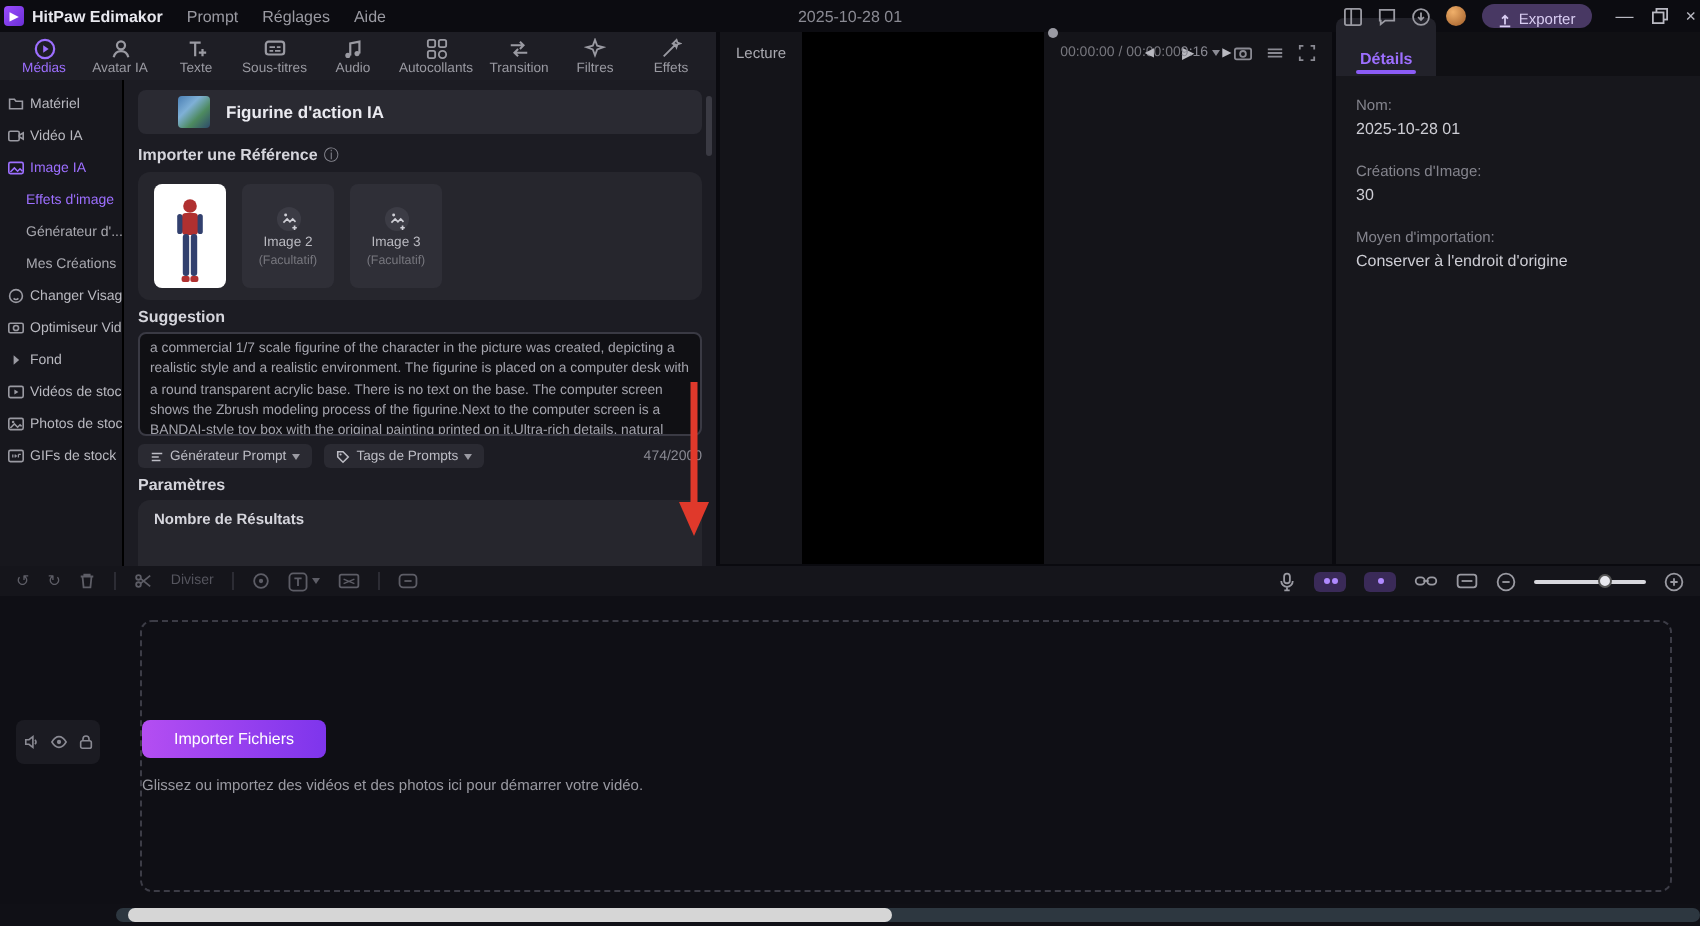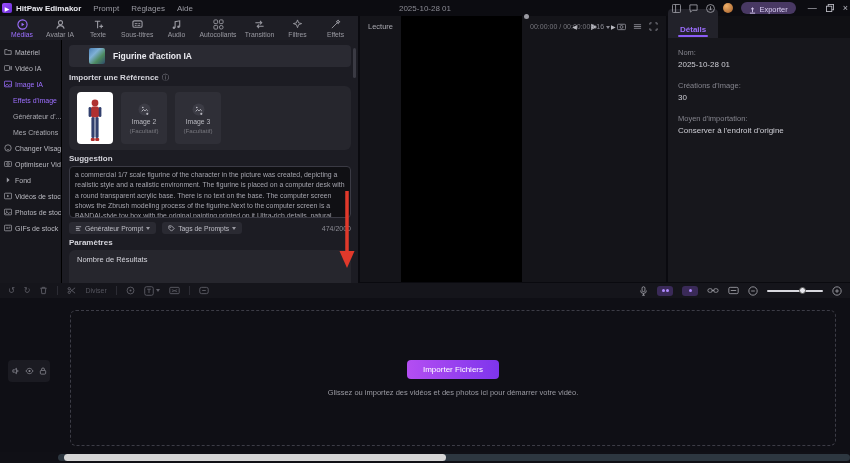--- a/index.html
+++ b/index.html
@@ -48,21 +48,21 @@
   .slot1{width:36px;height:52px;background:#fff;border-radius:4px;display:flex;align-items:flex-end;justify-content:center;overflow:hidden}
   .slot{width:46px;height:52px;background:#2f2f37;border-radius:4px;display:flex;flex-direction:column;align-items:center;justify-content:center;gap:2px;color:#b5b5bd}
   .slot .s1{font-size:6.8px;color:#b9b9c0}
   .slot .s2{font-size:6.2px;color:#77777e}
   .ta{background:#101014;border:1px solid #3a3a44;border-radius:4px;padding:3px 5px;font-size:6.9px;line-height:1.5;color:#a4a4ad;height:52px;overflow:hidden}
   .chip-row{display:flex;align-items:center;gap:6px;margin-top:4px}
   .chip{display:flex;align-items:center;gap:3px;background:#2a2a32;border-radius:3px;height:12px;padding:0 6px;font-size:6.8px;color:#bdbdc5}
   .caret{width:0;height:0;border-left:2.5px solid transparent;border-right:2.5px solid transparent;border-top:3px solid #9a9aa2}
   .count{margin-left:auto;color:#8a8a93;font-size:7px}
   .param-card{background:#26262d;border-radius:6px;padding:5px 8px;margin-top:3px}
-  .param-card .pl{font-weight:normal;color:#d5d5dc;font-size:7.5px;margin-bottom:20px}
+  .param-card .pl{font-weight:bold;color:#d5d5dc;font-size:7.5px;margin-bottom:20px}
   .opts{display:flex;gap:8px}
   .opt{width:40px;height:12px;border-radius:3px;background:#2f2f38;color:#a9a9b0;font-size:7px;display:flex;align-items:center;justify-content:center}
   .opt.sel{background:#1d1d24;border:1px solid #8b5cf6;color:#a784ff}
   .vscroll{position:absolute;right:2px;top:8px;width:3px;height:30px;border-radius:2px;background:#3a3a43}
 
   
   .preview{position:absolute;left:360px;top:16px;width:306px;height:266px;background:#141419;display:flex;flex-direction:row}
   .pv-head{height:20px;display:flex;align-items:center;padding:0 8px;color:#a9a9b0;font-size:7.5px}
   .pv-video{flex:1;background:#000}
   .pv-line{height:2px;background:#26262e;position:relative}
@@ -86,21 +86,21 @@
   .midbar .sep{width:1px;height:9px;background:#2c2c34}
   .mb-label{font-size:7px;color:#55555e}
   .mb-right{margin-left:auto;display:flex;align-items:center;gap:9px;color:#9a9aa2}
   .tgl{width:16px;height:10px;border-radius:3px;background:#3a2a58;color:#b08aff;display:flex;align-items:center;justify-content:center;font-size:6px;gap:1px}
   .tgl i{width:3px;height:3px;border-radius:50%;background:#b08aff}
   .zslider{width:56px;height:2px;background:#d8d8de;border-radius:1px;position:relative}
   .zknob{position:absolute;left:58%;top:-3px;width:7px;height:7px;border-radius:50%;background:#e8e8ee;border:1px solid #555}
 
   
   .timeline{position:absolute;left:0;top:298px;width:850px;height:154px;background:#0f0f15}
-  .dropzone{position:absolute;left:70px;right:14px;top:12px;bottom:6px;border:1px dashed #3c3c46;border-radius:6px;display:flex;flex-direction:column;align-items:center;justify-content:center;gap:9px}
+  .dropzone{position:absolute;left:70px;right:14px;top:12px;bottom:6px;border:1px dashed #3c3c46;border-radius:6px;display:flex;flex-direction:column;align-items:flex-start;justify-content:center;gap:9px}
   .imp-btn{background:linear-gradient(90deg,#b44ef2,#7e35ec);color:#fff;font-size:8px;border-radius:4px;padding:5px 16px}
   .tl-hint{color:#9a9aa2;font-size:7.5px}
   .track-ctl{position:absolute;left:8px;top:62px;width:42px;height:22px;background:#1b1b22;border-radius:4px;display:flex;align-items:center;justify-content:center;gap:5px;color:#8a8a93}
 
   
   .hscroll{position:absolute;left:0;top:452px;width:850px;height:11px;background:#101016}
   .hs-track{position:absolute;left:58px;right:0;top:2px;bottom:2px;background:#2d3740;border-radius:4px}
   .hs-thumb{position:absolute;left:64px;top:2px;width:382px;height:7px;background:#d6d6d6;border-radius:4px}
 
   

